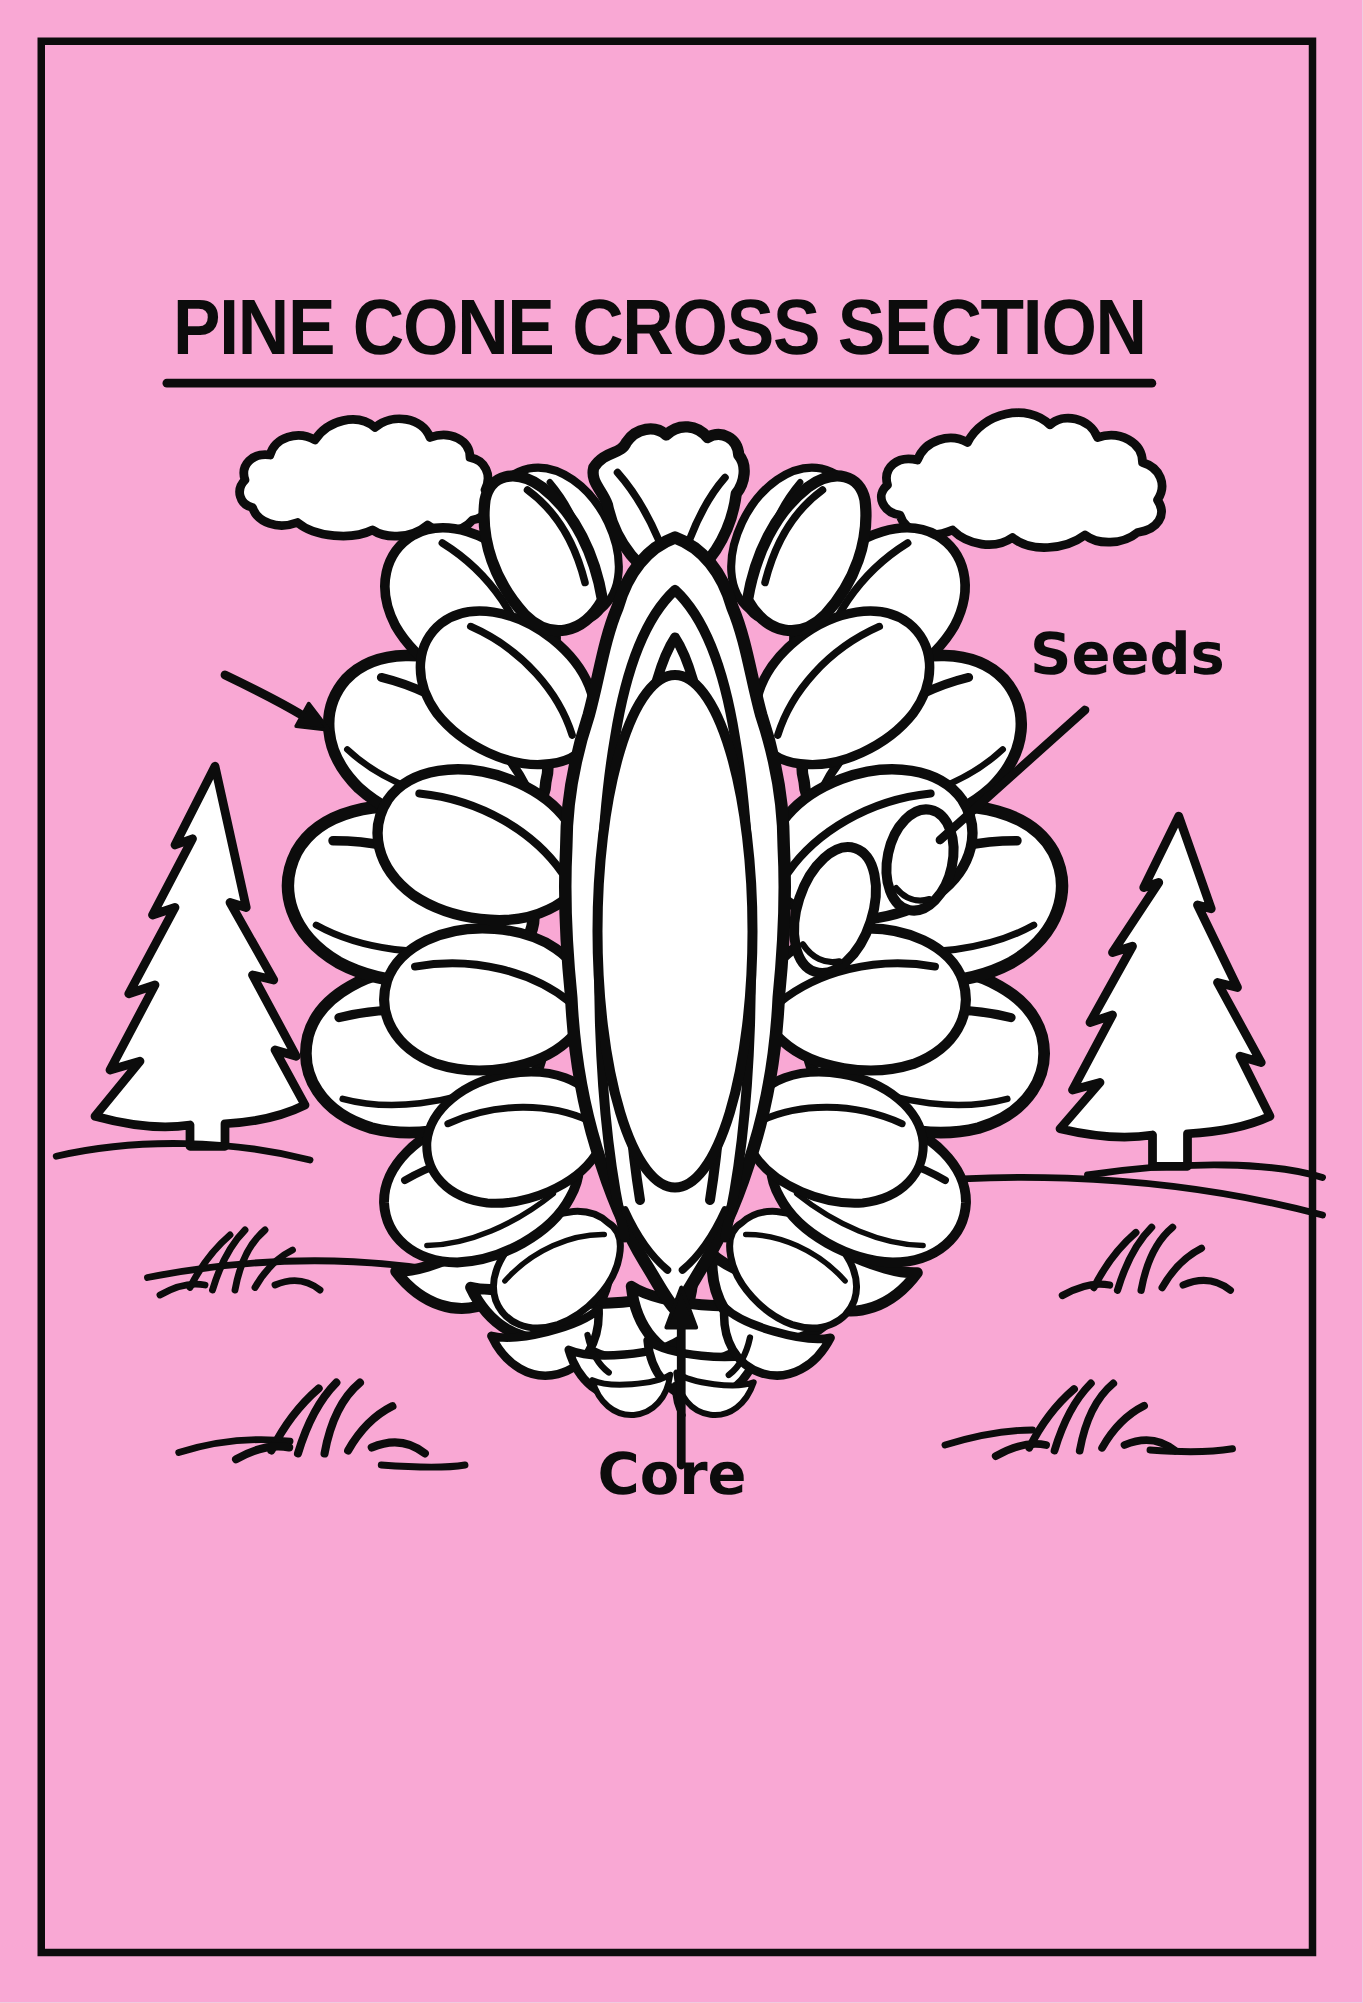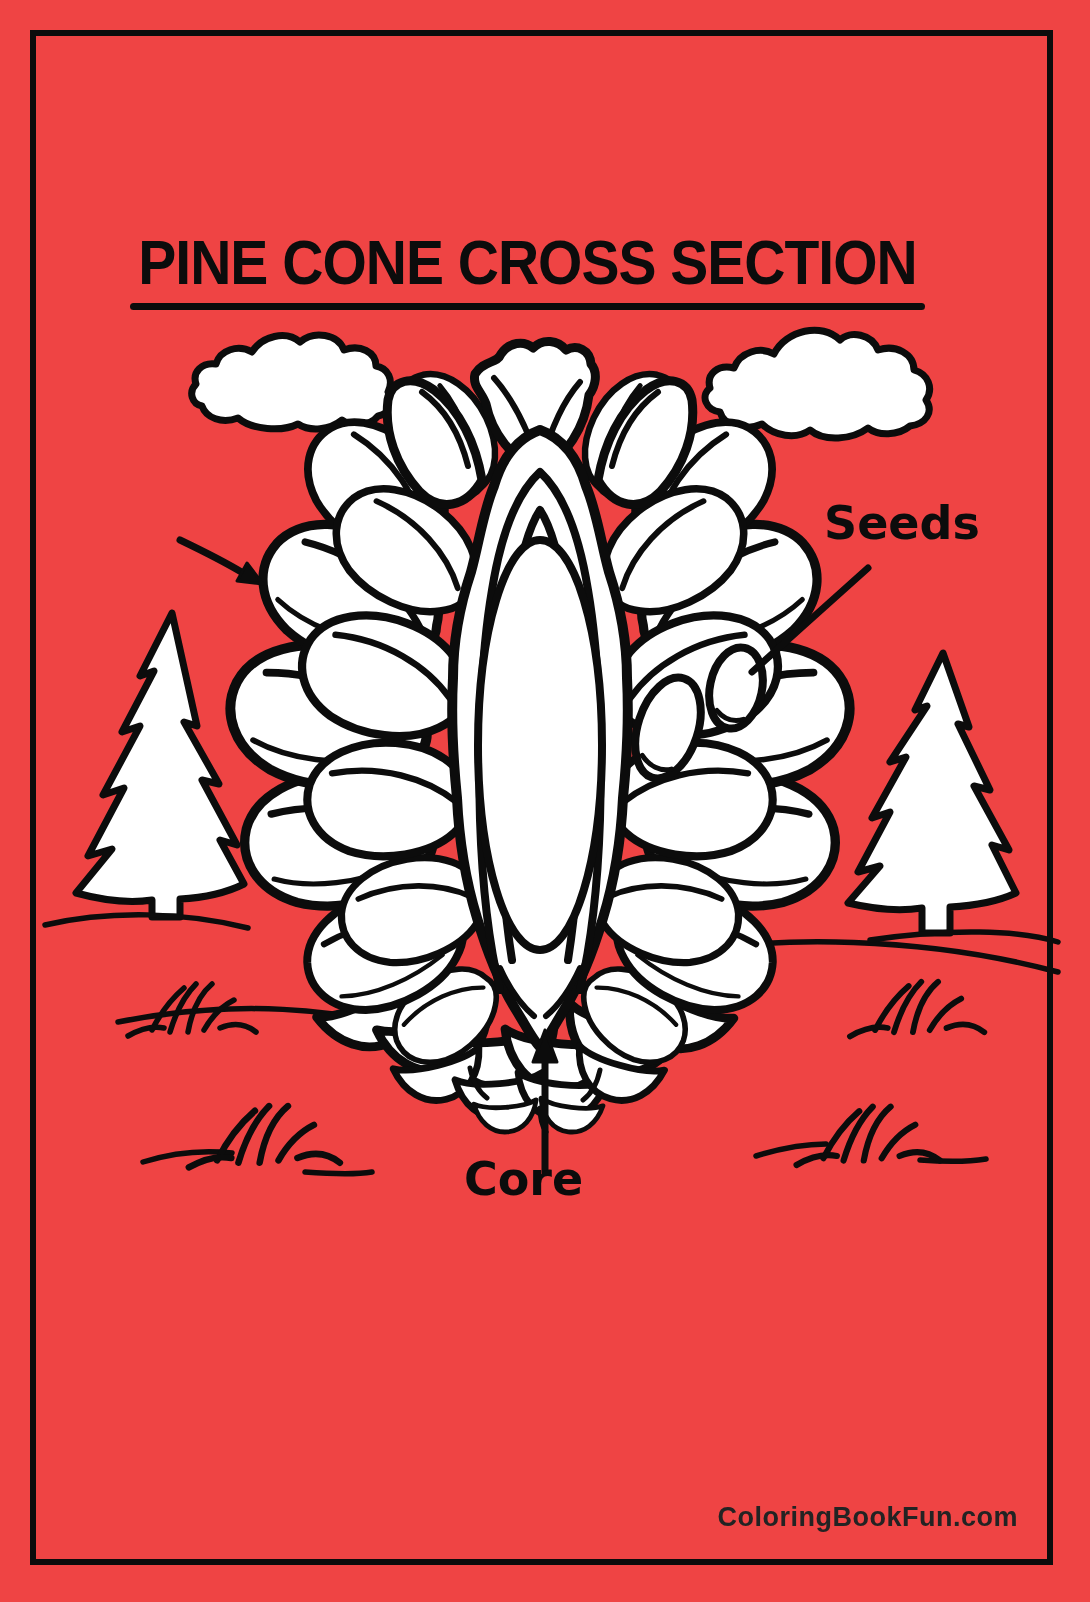--- a/index.html
+++ b/index.html
@@ -1,17 +1,17 @@
 <!DOCTYPE html>
 <html><head>
 <meta charset="utf-8">
 <style>
   html,body{margin:0;padding:0;background:#e8e8e8;}
   .page{
-    position:relative;width:1090px;height:1602px;background:#ef4444;
+    position:relative;width:1090px;height:1602px;background:#f9a8d4;
     overflow:hidden;font-family:"Liberation Sans",sans-serif;margin:0 auto;
   }
   .frame{
     position:absolute;left:30px;top:30px;width:1023px;height:1535px;
     border:6px solid #0c0c0c;box-sizing:border-box;pointer-events:none;
   }
   .title{
     position:absolute;left:130px;top:226px;width:795px;text-align:center;
     font-family:"Liberation Sans",sans-serif;font-weight:900;font-size:57px;
     letter-spacing:-1px;color:#0c0c0c;white-space:nowrap;
@@ -20,21 +20,21 @@
   .title-underline{
     position:absolute;left:130px;top:303px;width:795px;height:7px;
     background:#0c0c0c;border-radius:4px;
   }
   .hand-label{
     position:absolute;font-family:"DejaVu Sans",sans-serif;font-weight:700;
     font-size:46px;color:#0c0c0c;white-space:nowrap;
   }
   .scales-label{left:95px;top:464px;}
   .seeds-label{left:824px;top:496px;}
-  .core-label{left:464px;top:1152px;}
+  .core-label{left:478px;top:1152px;}
   .watermark{
     position:absolute;right:72px;top:1502px;font-family:"Liberation Sans",sans-serif;
     font-weight:700;font-size:27px;color:#232323;letter-spacing:0.5px;
   }
   svg.art{position:absolute;left:0;top:0;width:1090px;height:1602px;}
 </style>
 </head>
 <body>
 
 <div class="page">
@@ -259,14 +259,13 @@
   </svg>
 
   <div class="frame"></div>
 
   <div class="title">PINE CONE CROSS SECTION</div>
   <div class="title-underline"></div>
 
   <div class="hand-label seeds-label">Seeds</div>
   <div class="hand-label core-label">Core</div>
 
-  <div class="watermark">ColoringBookFun.com</div>
 </div>
 
 </body></html>

